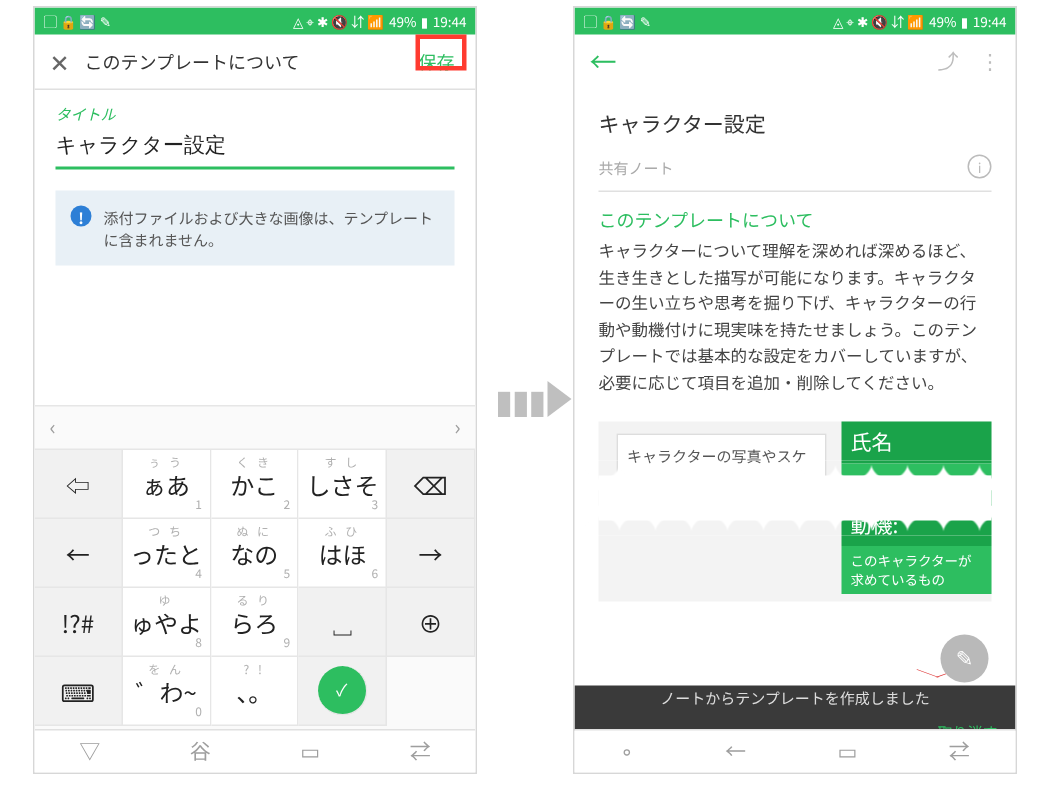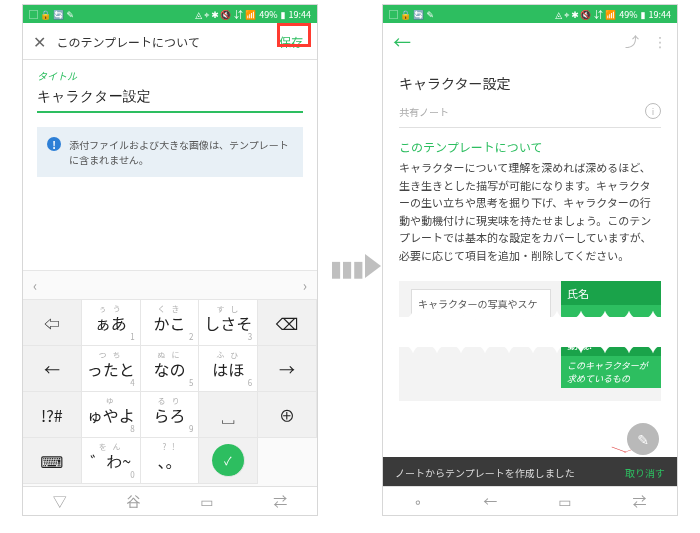--- a/index.html
+++ b/index.html
@@ -160,43 +160,43 @@
     background:#f3f3f3;
   }
   .card-left{
     position:absolute;left:12px;top:8px;right:110px;
     background:#fff;border:1px solid #ddd;padding:6px;font-size:10px;color:#555;
   }
   .green-blocks{
     position:absolute;right:0;top:0;width:100px;height:120px;
     display:flex;flex-direction:column;
   }
-  .gb{background:var(--darkgreen);color:#fff;font-size:11px;padding:4px 6px;flex:none;}
-  .gb.sub{background:var(--green);font-size:9px;padding:3px 6px;font-style:italic;}
+  .gb{background:var(--darkgreen);color:#fff;font-size:14px;padding:4px 6px;flex:none;}
+  .gb.sub{background:var(--green);font-size:9px;padding:3px 6px;}
   .gb.space{background:var(--green);height:8px;padding:0;}
   .wave{
     position:absolute;left:0;right:0;top:36px;height:30px;
     background:#fff;
   }
   .wave::before,.wave::after{
     content:"";position:absolute;left:-10px;right:-10px;height:20px;
     background:radial-gradient(circle at 12px 0,transparent 12px,#fff 13px) repeat-x;
     background-size:24px 20px;
   }
   .wave::before{top:-10px;}
   .wave::after{bottom:-10px;transform:scaleY(-1);}
   .fab{
     position:absolute;right:18px;bottom:60px;
     width:32px;height:32px;border-radius:50%;background:#b9b9b9;color:#fff;
     display:flex;align-items:center;justify-content:center;font-size:14px;
   }
   .toast{
     position:absolute;left:0;right:0;bottom:28px;height:30px;
     background:#3a3a3a;color:#ddd;display:flex;align-items:center;
-    padding:0 12px;font-size:10px;gap:8px;
+    padding:0 12px;font-size:10px;gap:8px;flex-direction:column;
   }
   .toast .undo{margin-left:auto;color:var(--green);position:relative;}
   .marks{position:absolute;right:40px;bottom:58px;display:flex;gap:2px;}
   .marks span:first-child{color:#d33;transform:rotate(-25deg);}
   .marks span:last-child{color:#d33;transform:rotate(25deg);}
   
   .between-arrow{
     position:absolute;left:330px;top:250px;
     display:flex;align-items:center;color:#bfbfbf;font-size:22px;letter-spacing:-1px;
   }

